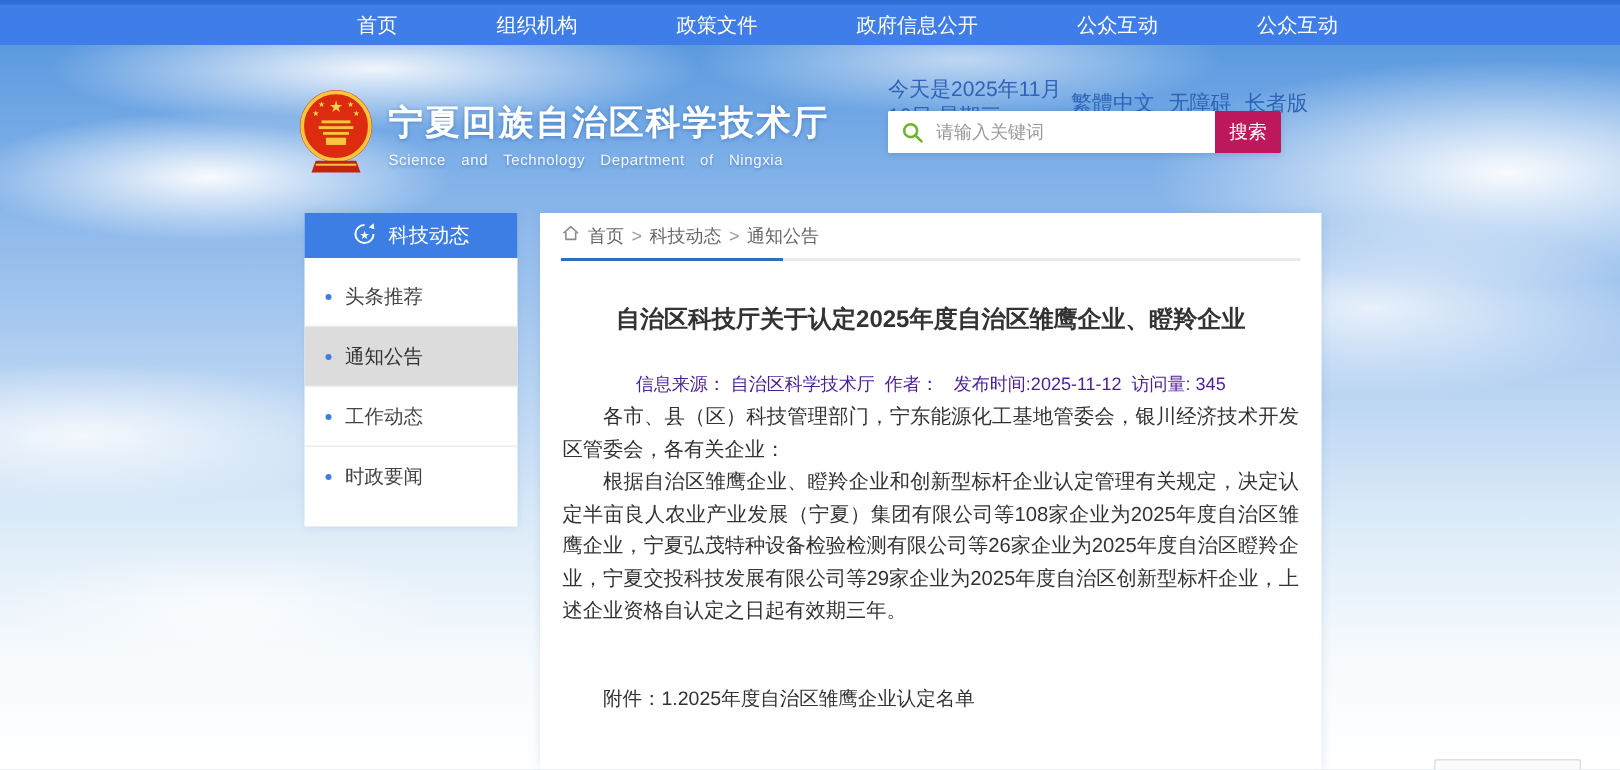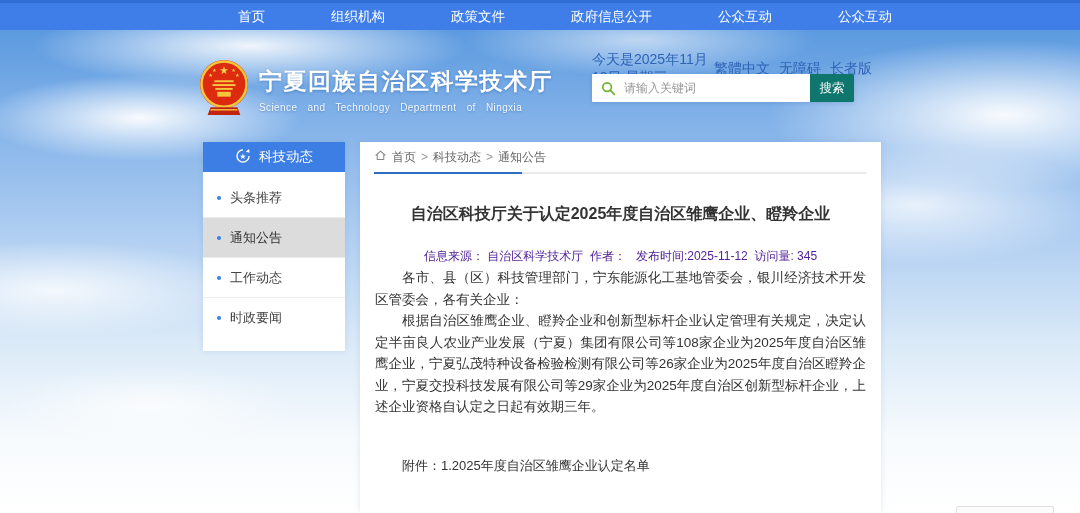--- a/index.html
+++ b/index.html
@@ -31,21 +31,21 @@
             justify-content:space-between;align-items:center;font-size:14px;color:#2f63b6;}
   .quick-links{display:flex;gap:9px;}
   .quick-links a{color:#2f63b6;text-decoration:none;cursor:pointer;white-space:nowrap;}
   .searchbar{position:absolute;left:592px;top:74px;width:262px;height:28px;background:#fff;
              display:flex;align-items:center;border-radius:1px;overflow:hidden;
              box-shadow:0 1px 4px rgba(60,100,160,.25);}
   .search-icon{display:flex;align-items:center;margin:0 6px 0 9px;}
   .searchbar input{flex:1;border:none;outline:none;font-size:12px;color:#b91c1c;min-width:0;
              font-family:"Liberation Sans","DejaVu Sans",sans-serif;}
   .searchbar input::placeholder{color:#999;}
-  .searchbar button{width:44px;height:28px;border:none;background:#0f766e;color:#fff;
+  .searchbar button{width:44px;height:28px;border:none;background:#be185d;color:#fff;
              font-size:12.5px;cursor:pointer;font-family:inherit;}
   
   .sidebar{position:absolute;left:203px;top:142px;width:142px;background:#fff;
            box-shadow:0 0 6px rgba(90,130,180,.18);padding-bottom:14px;}
   .sidebar-header{height:30px;background:#3d7ee4;color:#fff;font-size:13.5px;
            display:flex;align-items:center;justify-content:center;gap:8px;}
   .sidebar ul{list-style:none;margin:0;padding:6px 0 0 0;}
   .sidebar li{position:relative;height:39px;line-height:39px;padding-left:27px;font-size:13px;
            color:#444;cursor:pointer;border-bottom:1px solid #ececec;}
   .sidebar li:last-child{border-bottom:none;}

